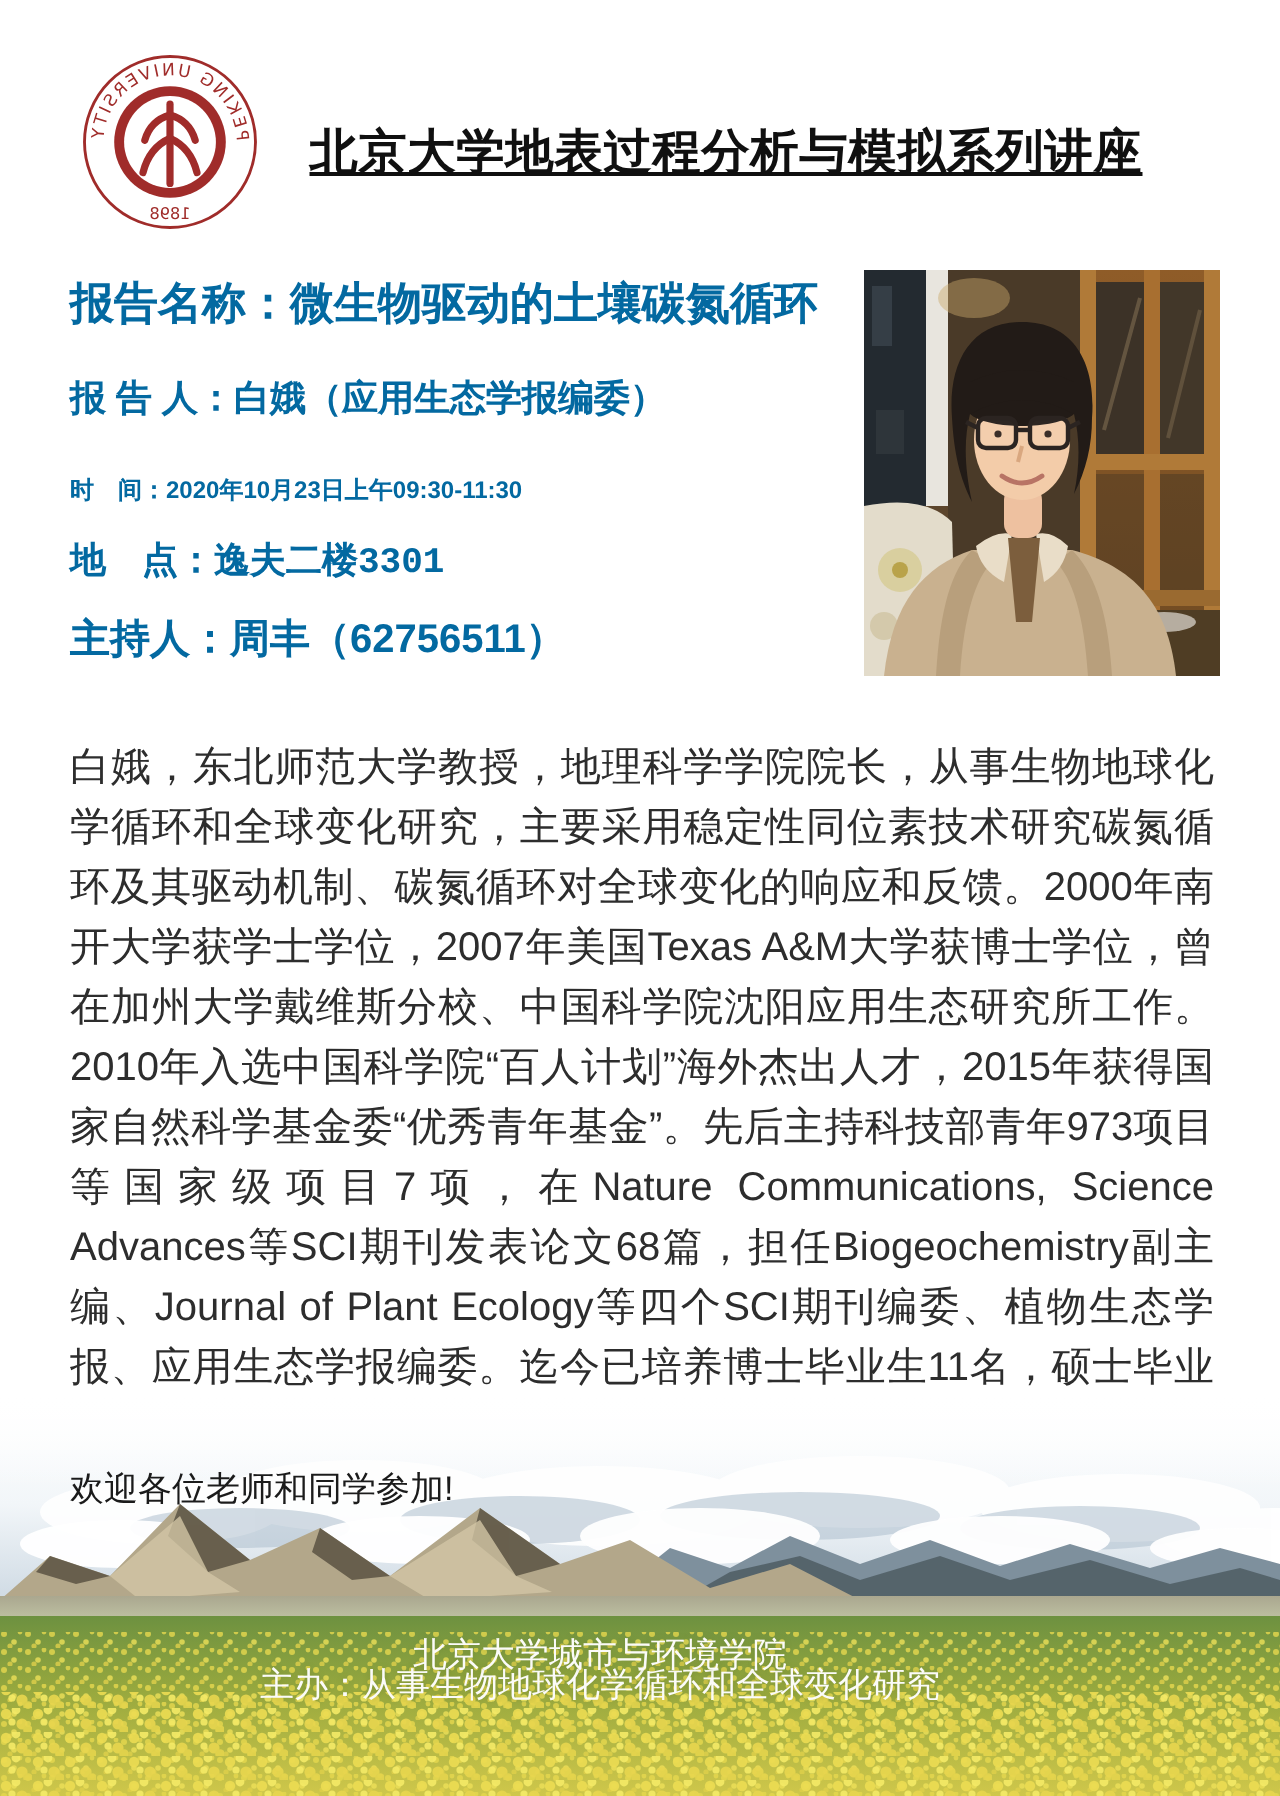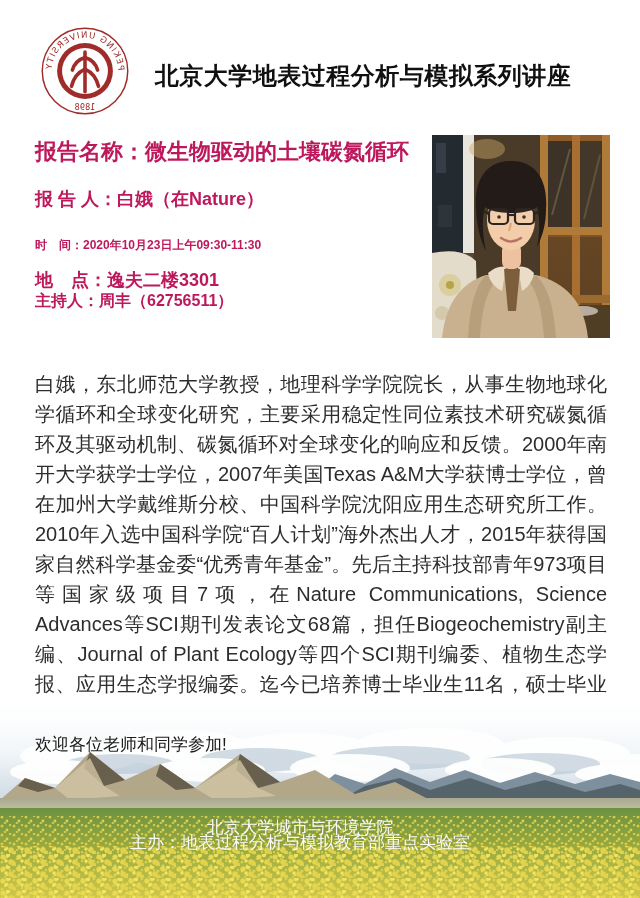--- a/index.html
+++ b/index.html
@@ -6,29 +6,29 @@
   .page {
     position:relative; width:640px; height:898px; background:#ffffff;
     font-family:"Liberation Sans","DejaVu Sans",sans-serif; overflow:hidden;
     color:#111;
   }
   
   .logo { position:absolute; left:40px; top:24px; width:90px; height:94px; }
   .poster-title {
     position:absolute; left:133px; top:60px; width:460px;
     text-align:center; font-size:24px; font-weight:bold; color:#101010;
-    letter-spacing:0.5px; white-space:nowrap;
-  }
-  
-  .info-line { position:absolute; left:35px; font-weight:bold; color:#be185d; white-space:nowrap; }
+    letter-spacing:0.5px; white-space:nowrap;text-decoration:underline;
+  }
+  
+  .info-line { position:absolute; left:35px; font-weight:bold; color:#0369a1; white-space:nowrap; }
   .line-report  { top:137px; font-size:22px; }
   .line-speaker { top:187px; font-size:18px; }
   .line-time    { top:237px; font-size:12px; }
-  .line-place   { top:268px; font-size:18px; }
-  .line-host    { top:291px; font-size:16px; }
+  .line-place   { top:268px; font-size:18px;font-family:Liberation Mono, monospace; }
+  .line-host    { top:306px; font-size:20px; }
   .speaker-photo { position:absolute; left:432px; top:135px; width:178px; height:203px; }
   
   .bio {
     position:absolute; left:35px; top:350px; width:572px;
     font-size:20px; line-height:30px; color:#2d2d2d;
     text-align:justify; text-justify:inter-ideograph;margin-top:19px;
   }
   
   .landscape { position:absolute; left:0; top:698px; width:640px; height:200px; }
   .welcome {
@@ -65,21 +65,21 @@
         <path d="M50,35 C57,37 62,42 64,49"></path>
         <path d="M50,48 C41,52 37,59 35,67"></path>
         <path d="M50,48 C59,52 63,59 65,67"></path>
       </g>
     </g>
   </svg>
 
   <div class="poster-title">北京大学地表过程分析与模拟系列讲座</div>
 
   <div class="info-line line-report">报告名称：微生物驱动的土壤碳氮循环</div>
-  <div class="info-line line-speaker">报 告 人：白娥（在Nature）</div>
+  <div class="info-line line-speaker">报 告 人：白娥（应用生态学报编委）</div>
   <div class="info-line line-time">时　间：2020年10月23日上午09:30-11:30</div>
   <div class="info-line line-place">地　点：逸夫二楼3301</div>
   <div class="info-line line-host">主持人：周丰（62756511）</div>
 
   <svg class="speaker-photo" viewBox="0 0 178 203" aria-hidden="true">
     <defs>
       <linearGradient id="wood" x1="0" y1="0" x2="0" y2="1">
         <stop offset="0" stop-color="#8f5c28"></stop>
           <stop offset="1" stop-color="#6f4a22"></stop>
       </linearGradient>
@@ -226,16 +226,16 @@
     <rect x="0" y="100" width="640" height="16" fill="url(#plaing)"></rect>
 
     <rect x="0" y="110" width="640" height="93" fill="url(#fieldg)"></rect>
     <rect x="0" y="118" width="640" height="85" fill="url(#fl1)" opacity="0.8"></rect>
     <rect x="0" y="148" width="640" height="55" fill="url(#fl2)" opacity="0.9"></rect>
 
     <rect x="0" y="0" width="640" height="46" fill="url(#fade)"></rect>
   </svg>
 
   <div class="welcome">欢迎各位老师和同学参加!</div>
-  <div class="org-line org1">主办：地表过程分析与模拟教育部重点实验室</div>
+  <div class="org-line org1">主办：从事生物地球化学循环和全球变化研究</div>
   <div class="org-line org2">北京大学城市与环境学院</div>
 
 </div>
 
 </body></html>

